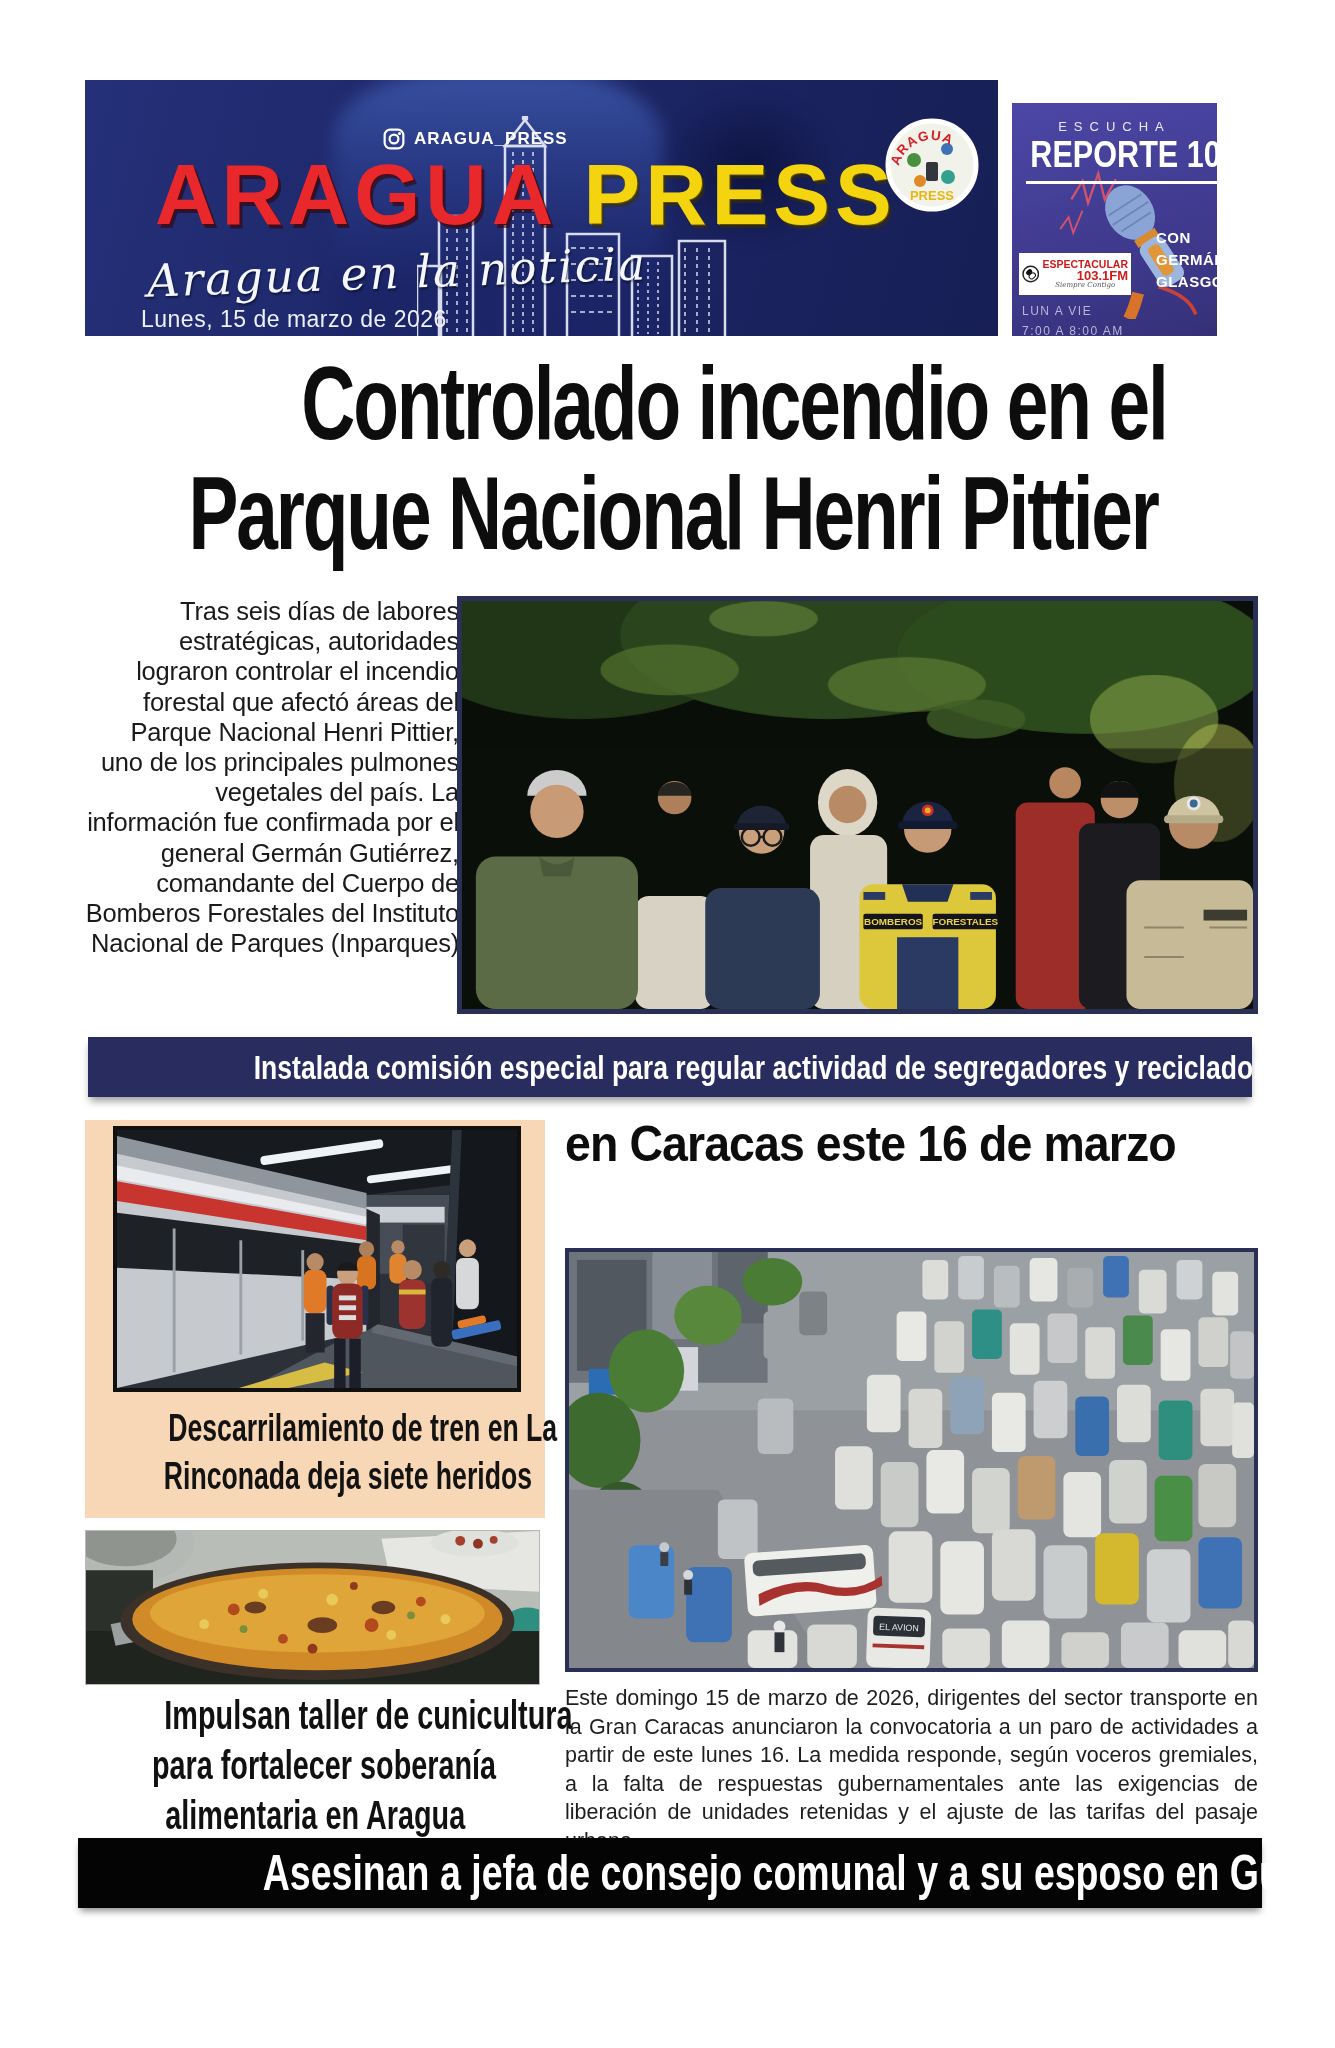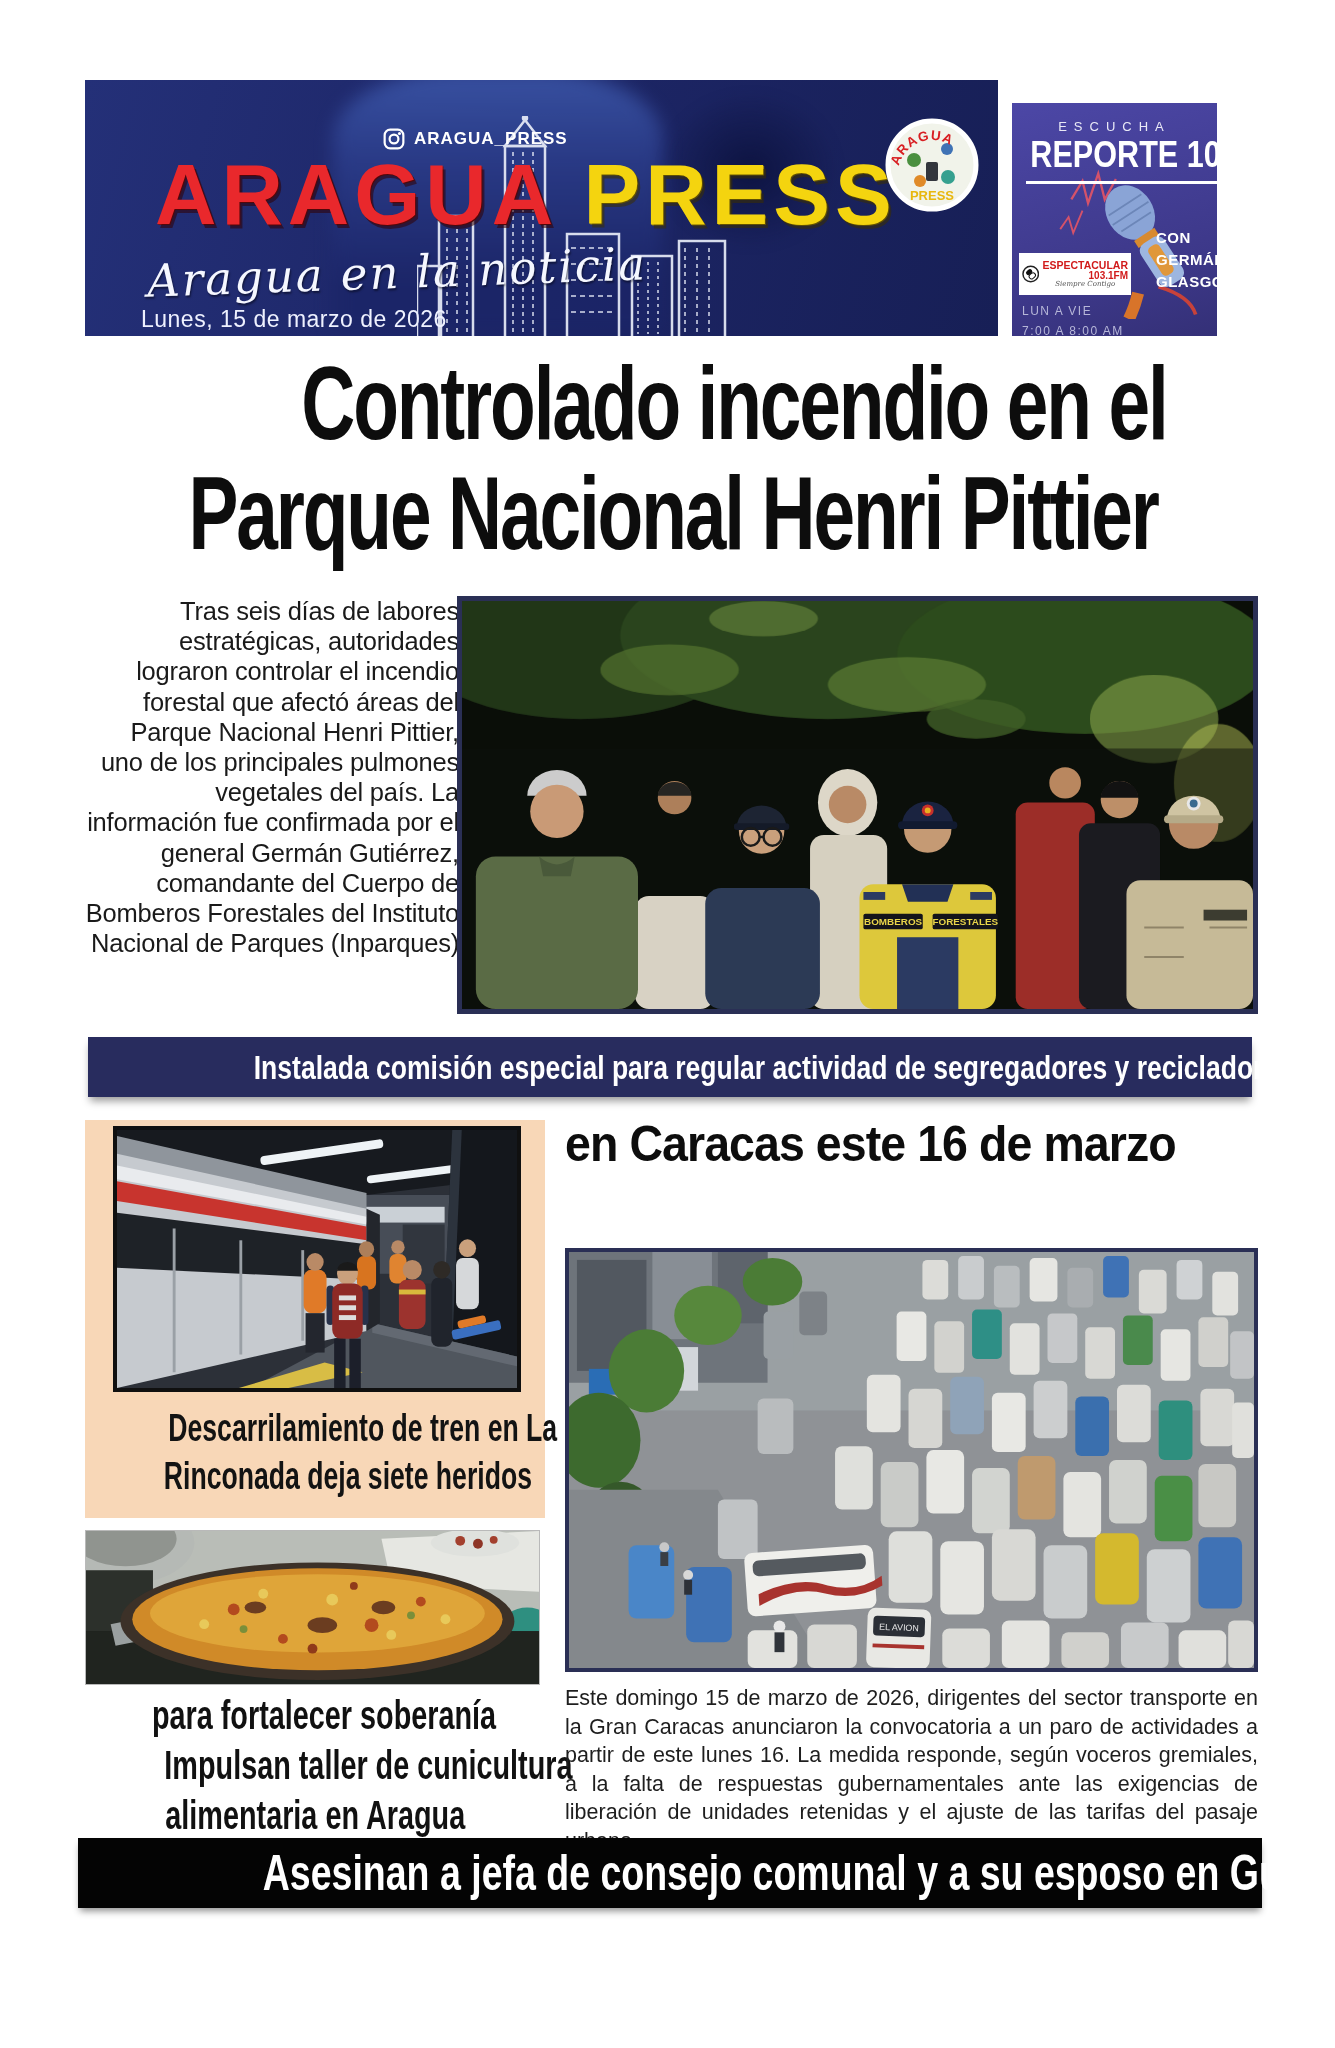--- a/index.html
+++ b/index.html
@@ -26,21 +26,21 @@
 
   .radio-ad{position:absolute;left:927px;top:23px;width:205px;height:233px;background:linear-gradient(165deg,#4c47a6 0%,#3d3889 70%,#343077 100%);overflow:hidden;}
   .escucha{position:absolute;left:0;top:16px;width:100%;text-align:center;color:#e9e9f6;font-size:13px;letter-spacing:7px;}
   .reporte{position:absolute;left:0;top:32px;width:100%;text-align:left;color:#fff;font-weight:bold;font-size:36px;line-height:1.1;}
   .rep-underline{position:absolute;left:14px;top:78px;width:193px;height:3px;background:#fff;}
   .mic-art{position:absolute;inset:0;}
   .host{position:absolute;left:144px;top:96px;color:#fff;font-weight:bold;font-size:15px;line-height:1.45;letter-spacing:.5px;margin-top:28px;}
   .station-box{position:absolute;left:7px;top:150px;width:112px;height:42px;background:#fff;display:flex;align-items:center;gap:3px;padding:15px 3px;box-sizing:border-box;}
   .st-txt{line-height:1;}
   .st-name{color:#d11a1a;font-weight:bold;font-size:10.5px;}
-  .st-freq{color:#d11a1a;font-weight:bold;font-size:10px;text-align:right;}
+  .st-freq{color:#d11a1a;font-weight:bold;font-size:13px;text-align:right;}
   .st-tag{color:#555;font-family:"DejaVu Serif",serif;font-style:italic;font-size:7px;text-align:center;}
   .sched{position:absolute;left:10px;top:198px;color:#b6b6d8;font-size:12px;letter-spacing:1.5px;line-height:1.7;}
 
   
   .lead-head{position:absolute;left:0;top:348px;width:1335px;text-align:right;color:#0d0d0d;font-weight:bold;font-size:104px;line-height:110px;letter-spacing:-3px;}
   .lead-body{position:absolute;left:85px;top:596px;width:374px;margin:0;font-size:25.5px;line-height:1.185;text-align:right;color:#1a1a1a;letter-spacing:-.2px;}
   .photo{position:absolute;overflow:hidden;background:#0a0a0a;}
   .photo svg{display:block;width:100%;height:100%;}
   .photo-fire{left:457px;top:596px;width:791px;height:408px;border:5px solid #2a2f55;}
   svg text{font-family:"Liberation Sans",sans-serif;}
@@ -348,22 +348,22 @@
         <circle cx="160" cy="100" r="4" fill="#7a8f3a"></circle>
           <circle cx="330" cy="86" r="4" fill="#7a8f3a"></circle>
         <ellipse cx="240" cy="96" rx="15" ry="8" fill="#6b3d20"></ellipse>
           <ellipse cx="302" cy="78" rx="12" ry="7" fill="#6b3d20"></ellipse>
           <ellipse cx="172" cy="78" rx="11" ry="6" fill="#6b3d20"></ellipse>
       </g>
     </svg>
   </figure>
 
   <div class="food-cap cnd" style="--sx:.72">
+    <div><span>Impulsan taller de cunicultura</span></div>
     <div><span>para fortalecer soberanía</span></div>
-    <div><span>Impulsan taller de cunicultura</span></div>
     <div><span>alimentaria en Aragua</span></div>
   </div>
 
   <section class="transport-head cnd left" style="--sx:.93">
     <div><span>en Caracas este 16 de marzo</span></div>
   </section>
 
   <figure class="photo photo-traffic" style="margin:0">
     <svg viewBox="0 0 690 420" preserveAspectRatio="none">
       <rect width="690" height="420" fill="#8f9296"></rect>

